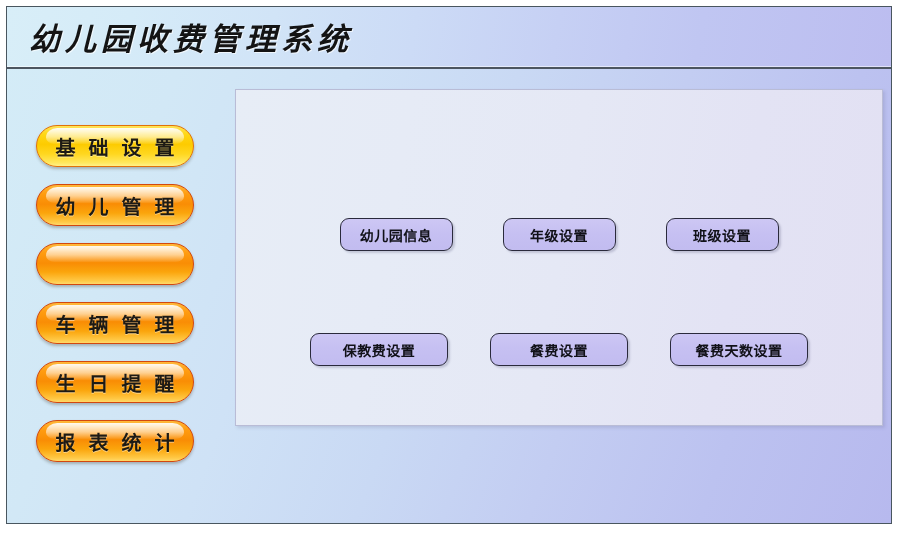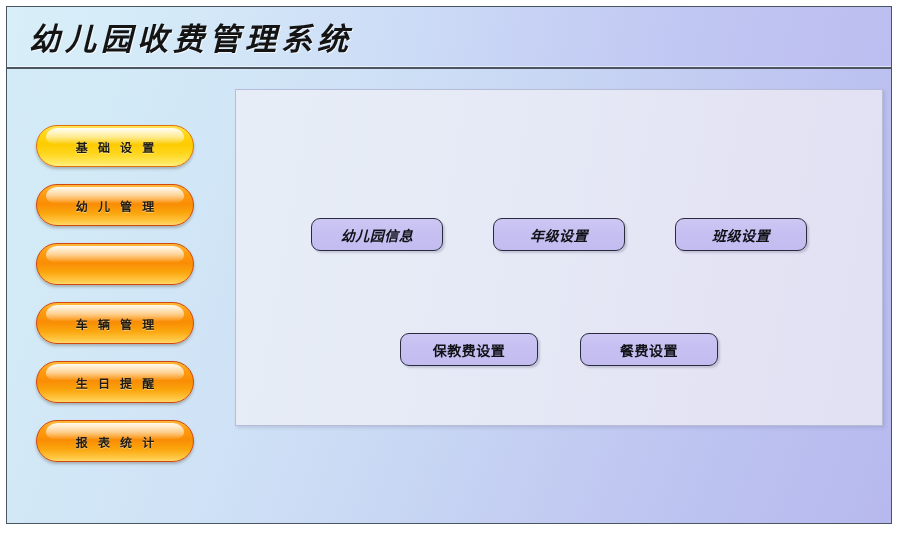--- a/index.html
+++ b/index.html
@@ -118,21 +118,21 @@
       rgba(255,255,255,0.55) 55%,
       rgba(255,255,255,0.05) 100%);
     pointer-events: none;
   }
   .nav-button .nav-label {
     position: absolute;
     left: 0; right: 0;
     top: 50%;
     transform: translateY(-50%);
     text-align: center;
-    font-size: 12px;
+    font-size: 20px;
     font-weight: bold;
     letter-spacing: 3px;
     text-indent: 3px;
     color: #1d1a14;
     text-shadow: 0 1px 0 rgba(255,255,255,0.45);
     white-space: nowrap;
   }
   .nav-button.active {
     background:
       linear-gradient(to bottom,
@@ -187,21 +187,21 @@
   }
   .action-button .action-label {
     font-size: 14px;
     font-weight: bold;
     letter-spacing: 0.5px;
     color: #111118;
     white-space: nowrap;
   }
 
   
-  #button-row-1 .action-button { width: 132px; margin: 0 25px; font-style: italic; }
+  #button-row-1 .action-button { width: 113px; margin: 0 25px; }
   
   #button-row-2 .action-button { width: 138px; margin: 0 21px; }
 </style>
 </head>
 <body>
 
 <div id="app-window">
 
   <div id="title-bar">
     <div id="app-title">幼儿园收费管理系统</div>
@@ -254,17 +254,20 @@
       </div>
     </div>
 
     <div class="button-row" id="button-row-2">
       <div class="action-button">
         <span class="action-label">保教费设置</span>
       </div>
       <div class="action-button">
         <span class="action-label">餐费设置</span>
       </div>
+      <div class="action-button">
+        <span class="action-label">餐费天数设置</span>
+      </div>
     </div>
 
   </div>
 
 </div>
 
 </body></html>

